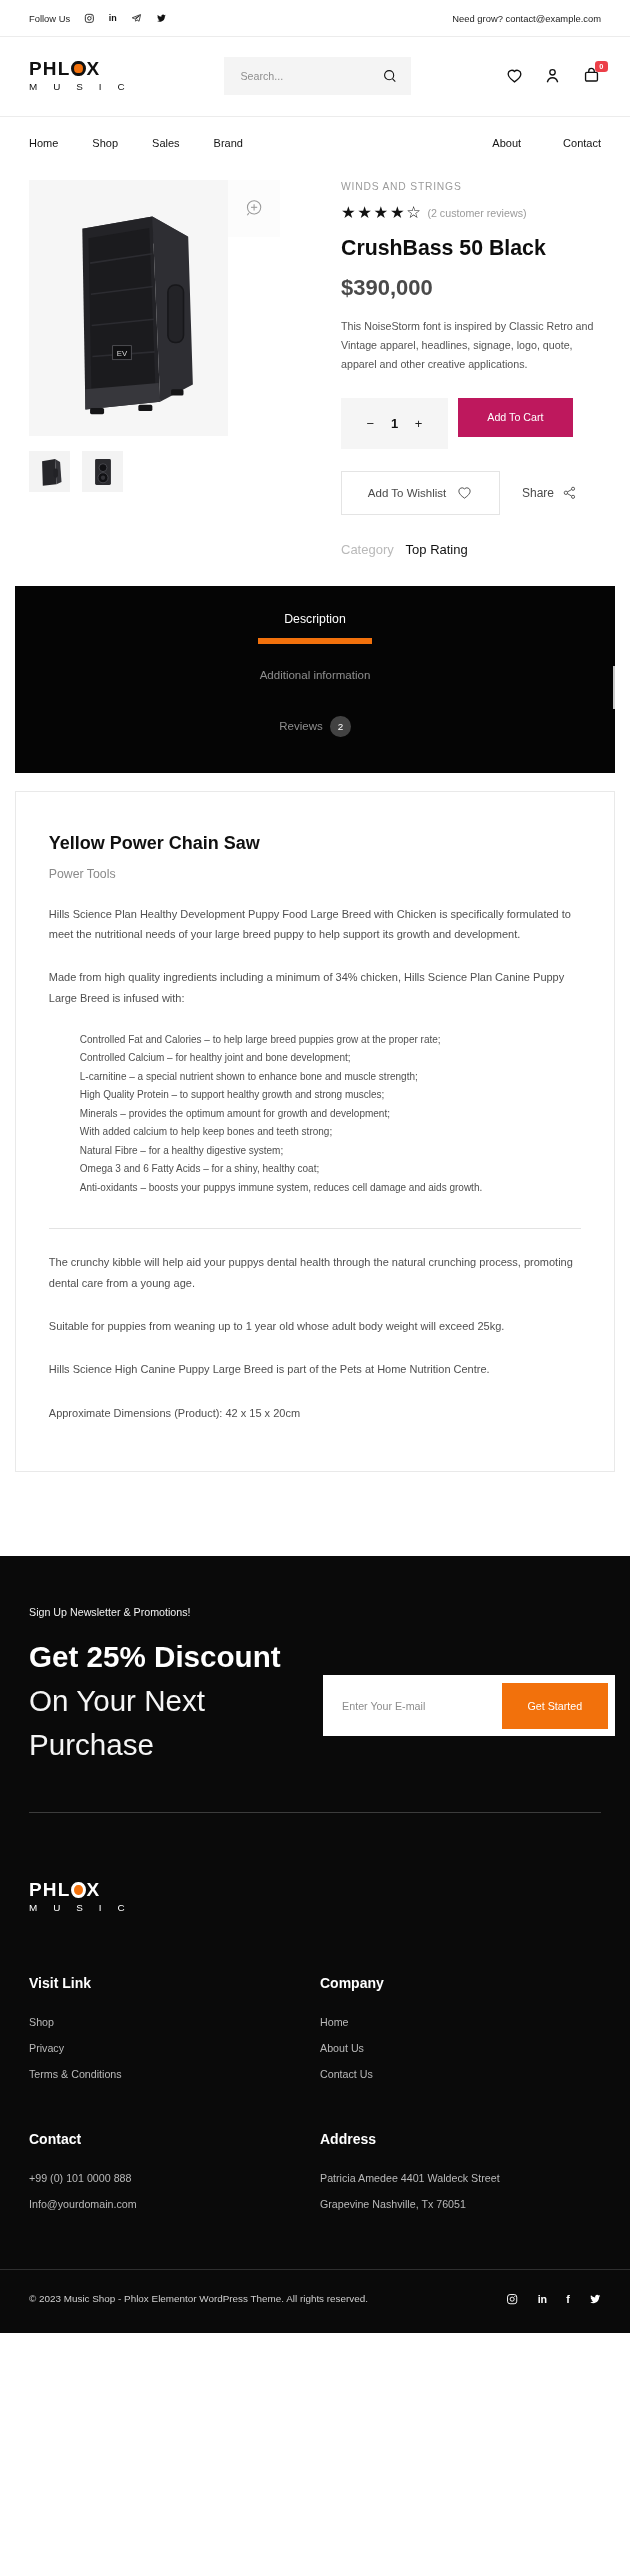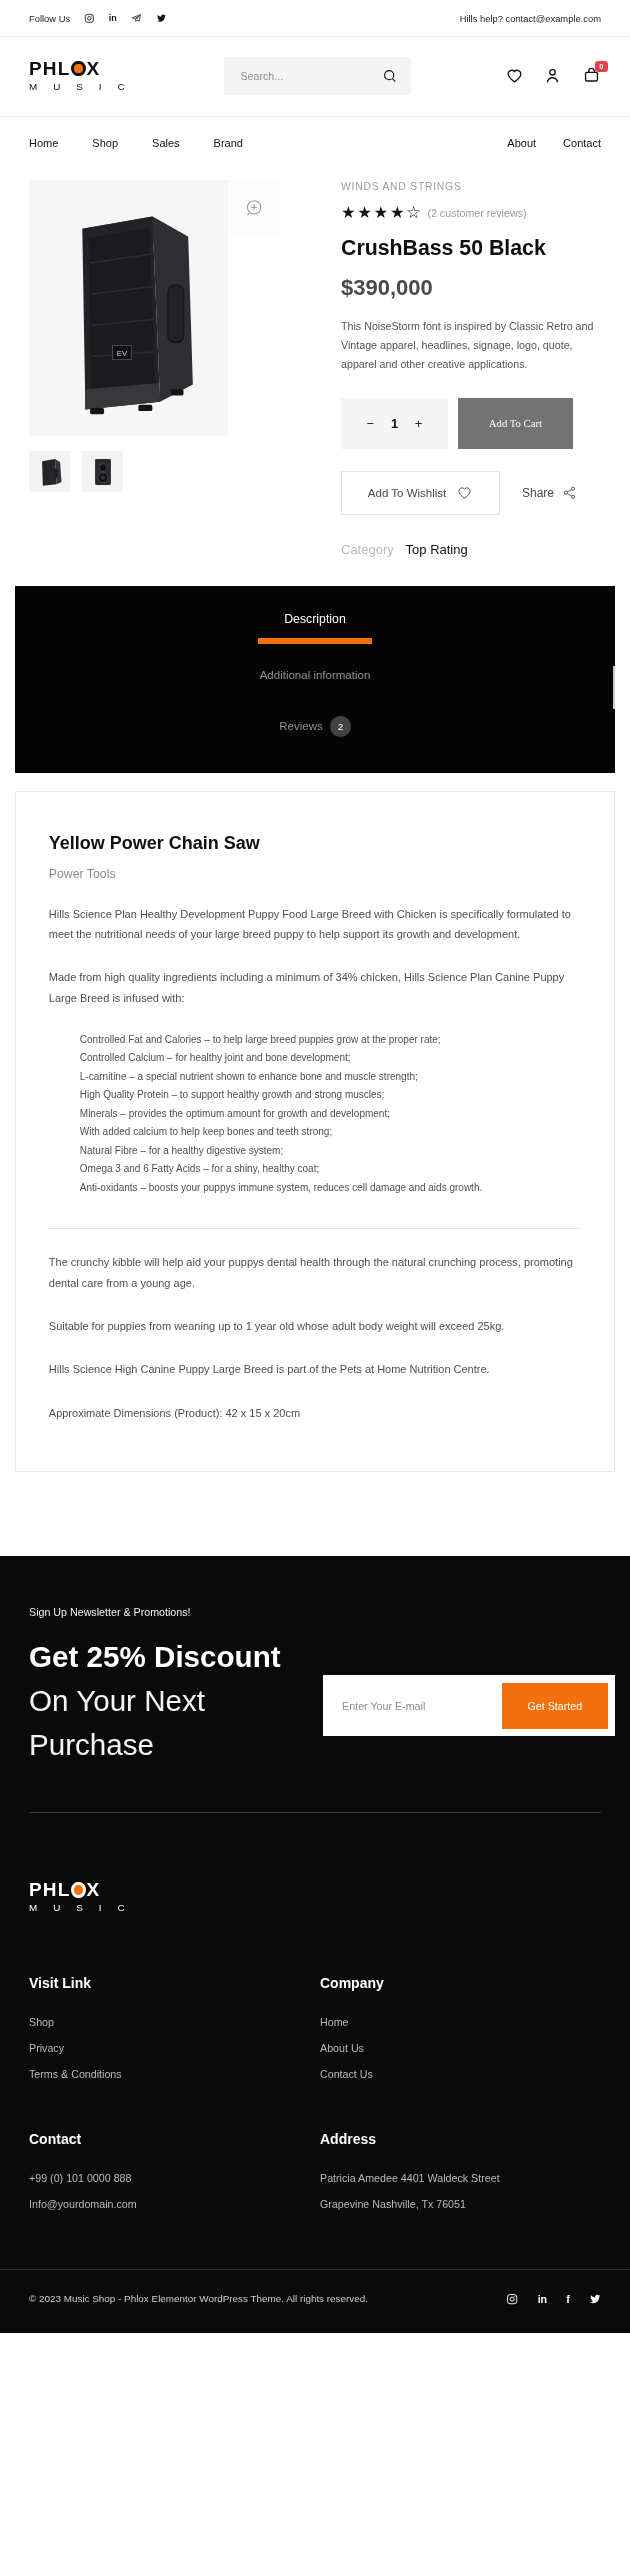--- a/index.html
+++ b/index.html
@@ -46,21 +46,21 @@
   .rating{display:flex;align-items:center;margin-top:12.3px;}
   .stars{font-family:"DejaVu Sans",sans-serif;font-size:16.4px;letter-spacing:1.6px;color:#111;line-height:1;}
   .reviews-link{font-size:10.7px;color:#9b9b9b;margin-left:4.9px;}
   .ptitle{font-size:21.3px;font-weight:800;color:#0e0e0e;margin-top:14.8px;line-height:1.2;}
   .price{font-size:22px;font-weight:700;color:#4a4a4a;margin-top:13px;}
   .sdesc{font-size:10.7px;color:#545454;line-height:1.8;margin-top:16.4px;width:264px;}
   .buyrow{display:flex;gap:9.9px;margin-top:23px;}
   .qty{width:107px;height:51px;background:#f5f5f5;display:flex;align-items:center;justify-content:center;gap:14.8px;}
   .qty .pm{font-size:13px;color:#222;cursor:pointer;width:11.5px;text-align:center;}
   .qty .num{font-size:13px;font-weight:700;color:#111;}
-  .atc{width:115px;height:51px;background:#737373;color:#fff;border:none;font-size:10.7px;font-family:Liberation Serif, serif;cursor:pointer;}
+  .atc{width:115px;height:39px;background:#be185d;color:#fff;border:none;font-size:10.7px;font-family:Liberation Sans, sans-serif;cursor:pointer;}
   .wishrow{display:flex;align-items:center;gap:22px;margin-top:22px;}
   .wish{width:159px;height:44px;border:0.8px solid #e4e4e4;display:flex;align-items:center;justify-content:center;gap:9.9px;font-size:11.5px;color:#4a4a4a;cursor:pointer;background:#fff;font-family:"Liberation Sans",sans-serif;}
   .wish svg{width:17px;height:17px;}
   .share{display:flex;align-items:center;gap:8.2px;font-size:12px;color:#4a4a4a;cursor:pointer;}
   .share svg{width:15.6px;height:15.6px;}
   .catrow{margin-top:27px;font-size:13px;}
   .catlabel{color:#b9b9b9;}
   .catval{color:#111;margin-left:8.2px;cursor:pointer;}
   
   .tabs{position:relative;margin:29.6px 14.8px 0;background:#050505;text-align:center;padding:25.4px 0 36px;}
@@ -120,21 +120,21 @@
       <svg viewBox="0 0 24 24" fill="none" stroke="currentColor" stroke-width="1.7" stroke-linejoin="round">
           <path d="M21.5 3.5L2.8 10.8l5.4 2.1L19 6.2l-8.6 8v4.3l3.1-3.1 4.6 3.1z"></path>
         </svg>
     </span>
     <span class="social">
       <svg viewBox="0 0 24 24" fill="currentColor">
           <path d="M22 5.8a8 8 0 0 1-2.3.6A4 4 0 0 0 21.4 4a8 8 0 0 1-2.5 1A4 4 0 0 0 12 8.6 11.3 11.3 0 0 1 3.8 4.4a4 4 0 0 0 1.2 5.3A4 4 0 0 1 3.2 9v.1a4 4 0 0 0 3.2 3.9 4 4 0 0 1-1.8.1 4 4 0 0 0 3.7 2.8A8 8 0 0 1 2.4 18 11.3 11.3 0 0 0 8.5 19.8c7.3 0 11.3-6 11.3-11.3v-.5A8 8 0 0 0 22 5.8z"></path>
         </svg>
     </span>
   </div>
-  <div>Hills help? contact@example.com</div>
+  <div>Need grow? contact@example.com</div>
 </div>
 
 <div class="header">
   <div class="logo">
     <div class="l1">
         <span>PHL</span>
         <span class="logo-o"></span>
         <span>X</span>
       </div>
     <div class="l2">M U S I C</div>
@@ -170,21 +170,21 @@
   </div>
 </div>
 
 <div class="nav">
   <div class="nav-group">
     <span class="nav-item">Home</span>
     <span class="nav-item">Shop</span>
     <span class="nav-item">Sales</span>
     <span class="nav-item">Brand</span>
   </div>
-  <div class="nav-group" style="gap:27px;">
+  <div class="nav-group" style="gap:42px;">
     <span class="nav-item">About</span>
     <span class="nav-item">Contact</span>
   </div>
 </div>
 
 <div class="product">
   <div class="gallery">
     <div class="stage">
       <div class="main-img">
         <svg viewBox="0 0 244 312">

